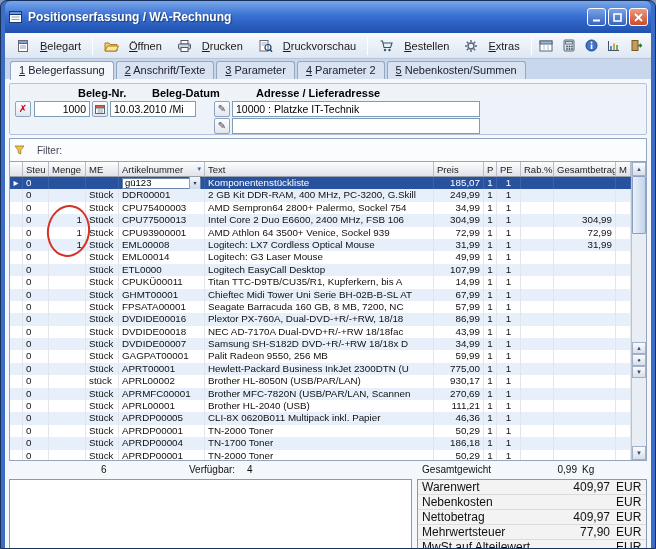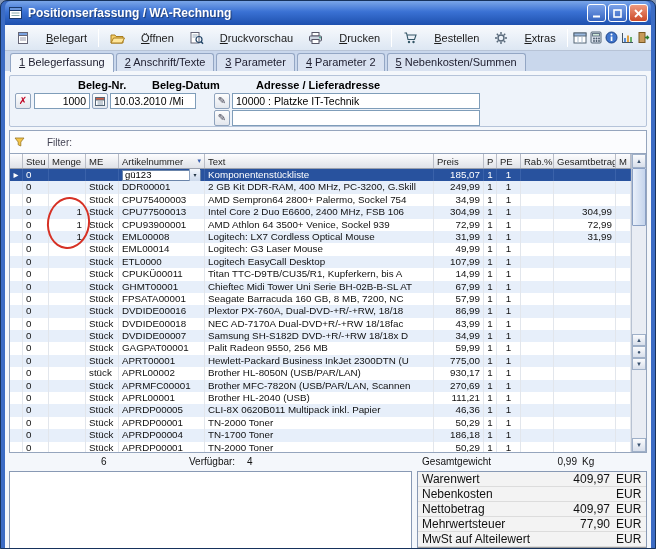--- a/index.html
+++ b/index.html
@@ -8,37 +8,37 @@
     background:#8496b4; width:656px; height:549px; overflow:hidden;
   }
   .window{
     position:relative; width:656px; height:549px;
     background:#3c6cc4; border:1px solid #16325c;
     border-radius:7px 7px 0 0; overflow:hidden;
     padding:0 4px 4px 4px;
   }
   
   .titlebar{
-    height:24px; display:flex; align-items:center; gap:5px; padding:0 3px;
+    height:32px; display:flex; align-items:center; gap:5px; padding:0 3px;
     background:linear-gradient(180deg,#7aa6e9 0%,#3a71d4 45%,#1e50ae 100%);
     border-radius:6px 6px 0 0;
   }
   .t-text{ color:#fff; font-weight:bold; font-size:12px; text-shadow:1px 1px 1px rgba(0,0,0,.45); flex:1; white-space:nowrap; overflow:hidden;}
   .winbtns{ display:flex; gap:2px; }
   .wb{ width:19px; height:18px; border-radius:3px; border:1px solid #fff;
        display:flex; align-items:center; justify-content:center;
        background:linear-gradient(180deg,#7ba2e8,#3664c0); }
   .wb.close{ background:linear-gradient(180deg,#ee9a80,#cc4a28); }
   
   .chrome{ height:calc(100% - 24px); display:flex; flex-direction:column; background:#eef2f9; }
   .toolbar{
     height:26px; flex:none; display:flex; align-items:center; gap:1px; padding:0 4px;
     background:linear-gradient(180deg,#f8fafd,#dde7f3); border-bottom:1px solid #b7c3d6;
   }
-  .tb-btn{ display:flex; align-items:center; gap:16px; padding:2px 6px; font-size:11px; color:#1a1a1a;
+  .tb-btn{ display:flex; align-items:center; gap:10px; padding:2px 6px; font-size:11px; color:#1a1a1a;
            border:1px solid transparent; border-radius:2px; white-space:nowrap; cursor:default;}
   .tb-sep{ width:1px; height:18px; background:#a9b6c9; border-right:1px solid #fff; margin:0 3px;}
   .tb-ibtn{ width:24px; height:21px; display:flex; align-items:center; justify-content:center; border:1px solid transparent; border-radius:2px;}
   .tabstrip{ height:21px; flex:none; display:flex; gap:2px; align-items:flex-end; padding:2px 5px 0 5px;
              background:#c9d7ec; border-bottom:1px solid #f4f7fb;}
   .tab{ font-size:11px; padding:2px 8px 3px 8px; background:#d9e2f1; color:#223;
         border:1px solid #93a6c4; border-bottom:none; border-radius:3px 3px 0 0; white-space:nowrap;}
   .tab.active{ background:#f4f7fb; font-weight:normal; position:relative; top:1px; padding-bottom:4px;}
   
   .main{ flex:1; background:#f4f7fb; padding:3px 4px 4px 4px; display:flex; flex-direction:column; position:relative;}
@@ -46,21 +46,21 @@
             border:1px solid #b5c3d9; border-radius:2px; margin-bottom:3px;}
   .flabel{ position:absolute; top:3px; font-size:11px; font-weight:bold; color:#000; white-space:nowrap;margin-left:42px;}
   .finput{ position:absolute; height:16px; border:1px solid #7f9db9; background:#fff; font-size:10.5px;
            font-family:"Liberation Sans","DejaVu Sans",sans-serif; padding:0 3px;}
   .fsbtn{ position:absolute; width:16px; height:16px; background:linear-gradient(180deg,#fdfdfd,#e3e7ee);
           border:1px solid #8fa3bd; border-radius:2px; display:flex; align-items:center; justify-content:center;
           font-size:10px; line-height:1; cursor:default;}
   .red-x{ color:#c00020; font-weight:bold; }
   .pencil{ color:#445; font-size:10px; }
   
-  .filterrow{ flex:none; height:15px; display:flex; align-items:center; gap:22px; padding:11px 4px;
+  .filterrow{ flex:none; height:15px; display:flex; align-items:center; gap:12px; padding:11px 4px;
               background:#fbfcfe; border:1px solid #95a5bd; border-bottom:none; font-size:10px; color:#445;}
   
   .grid{ flex:none; height:300px; position:relative; border:1px solid #95a5bd; background:#fff; overflow:hidden;}
   .grid-inner{ position:absolute; left:0; top:0; right:15px; bottom:0; overflow:hidden;}
   .grid-cols{ display:grid; grid-template-columns:13px 26px 37px 33px 86px 1fr 50px 13px 24px 33px 62px 15px; }
   .grid-header{ height:15px; background:linear-gradient(180deg,#fdfdfe,#dfe2e8);
                 border-bottom:1px solid #9aa0ac; font-size:9.5px; color:#222;}
   .grid-header .hcell{ border-right:1px solid #b9bdc7; padding:1px 3px; white-space:nowrap; overflow:hidden;
                        display:flex; align-items:center;}
   .hcell .harrow{ margin-left:auto; font-size:7px; color:#3a5fae;}
@@ -159,39 +159,39 @@
             <svg width="15" height="14">
               <path d="M1 4 L5 4 L6 5.5 L13 5.5 L13 12 L1 12 Z" fill="#f7d06a" stroke="#a87d1e"></path>
               <path d="M1 12 L3.5 7 L14.5 7 L12 12 Z" fill="#ffe69a" stroke="#a87d1e"></path>
             </svg>
           </span>
         <span class="tb-label accel"><u>Ö</u>ffnen</span>
       </div>
       <div class="tb-btn">
         <span>
             <svg width="15" height="14">
+              <rect x="4" y="1.5" width="7" height="3.5" fill="#fff" stroke="#556"></rect>
+              <rect x="1.5" y="5" width="12" height="5" rx="1" fill="#cfd6e2" stroke="#556"></rect>
+              <rect x="4" y="8.5" width="7" height="4" fill="#fff" stroke="#556"></rect>
+              <circle cx="12" cy="6.5" r="0.9" fill="#4a8"></circle>
+            </svg>
+          </span>
+        <span class="tb-label accel"><u>D</u>rucken</span>
+      </div>
+      <div class="tb-btn">
+        <span>
+            <svg width="15" height="14">
               <rect x="2" y="1.5" width="8" height="10.5" fill="#fff" stroke="#667"></rect>
               <line x1="3.5" y1="4" x2="8.5" y2="4" stroke="#9ab"></line>
               <line x1="3.5" y1="6" x2="8.5" y2="6" stroke="#9ab"></line>
               <circle cx="10" cy="8.5" r="3" fill="none" stroke="#246" stroke-width="1.2"></circle>
               <line x1="12.2" y1="10.8" x2="14" y2="12.8" stroke="#246" stroke-width="1.5"></line>
             </svg>
           </span>
         <span class="tb-label accel"><u>D</u>ruckvorschau</span>
-      </div>
-      <div class="tb-btn">
-        <span>
-            <svg width="15" height="14">
-              <rect x="4" y="1.5" width="7" height="3.5" fill="#fff" stroke="#556"></rect>
-              <rect x="1.5" y="5" width="12" height="5" rx="1" fill="#cfd6e2" stroke="#556"></rect>
-              <rect x="4" y="8.5" width="7" height="4" fill="#fff" stroke="#556"></rect>
-              <circle cx="12" cy="6.5" r="0.9" fill="#4a8"></circle>
-            </svg>
-          </span>
-        <span class="tb-label accel"><u>D</u>rucken</span>
       </div>
       <div class="tb-sep"></div>
       <div class="tb-btn">
         <span>
             <svg width="15" height="14">
               <path d="M1.5 2 H3.5 L5 8.5 H11.5 L13 4 H4" fill="none" stroke="#356" stroke-width="1.1"></path>
               <circle cx="6" cy="11" r="1.2" fill="#356"></circle>
               <circle cx="10.5" cy="11" r="1.2" fill="#356"></circle>
             </svg>
           </span>

